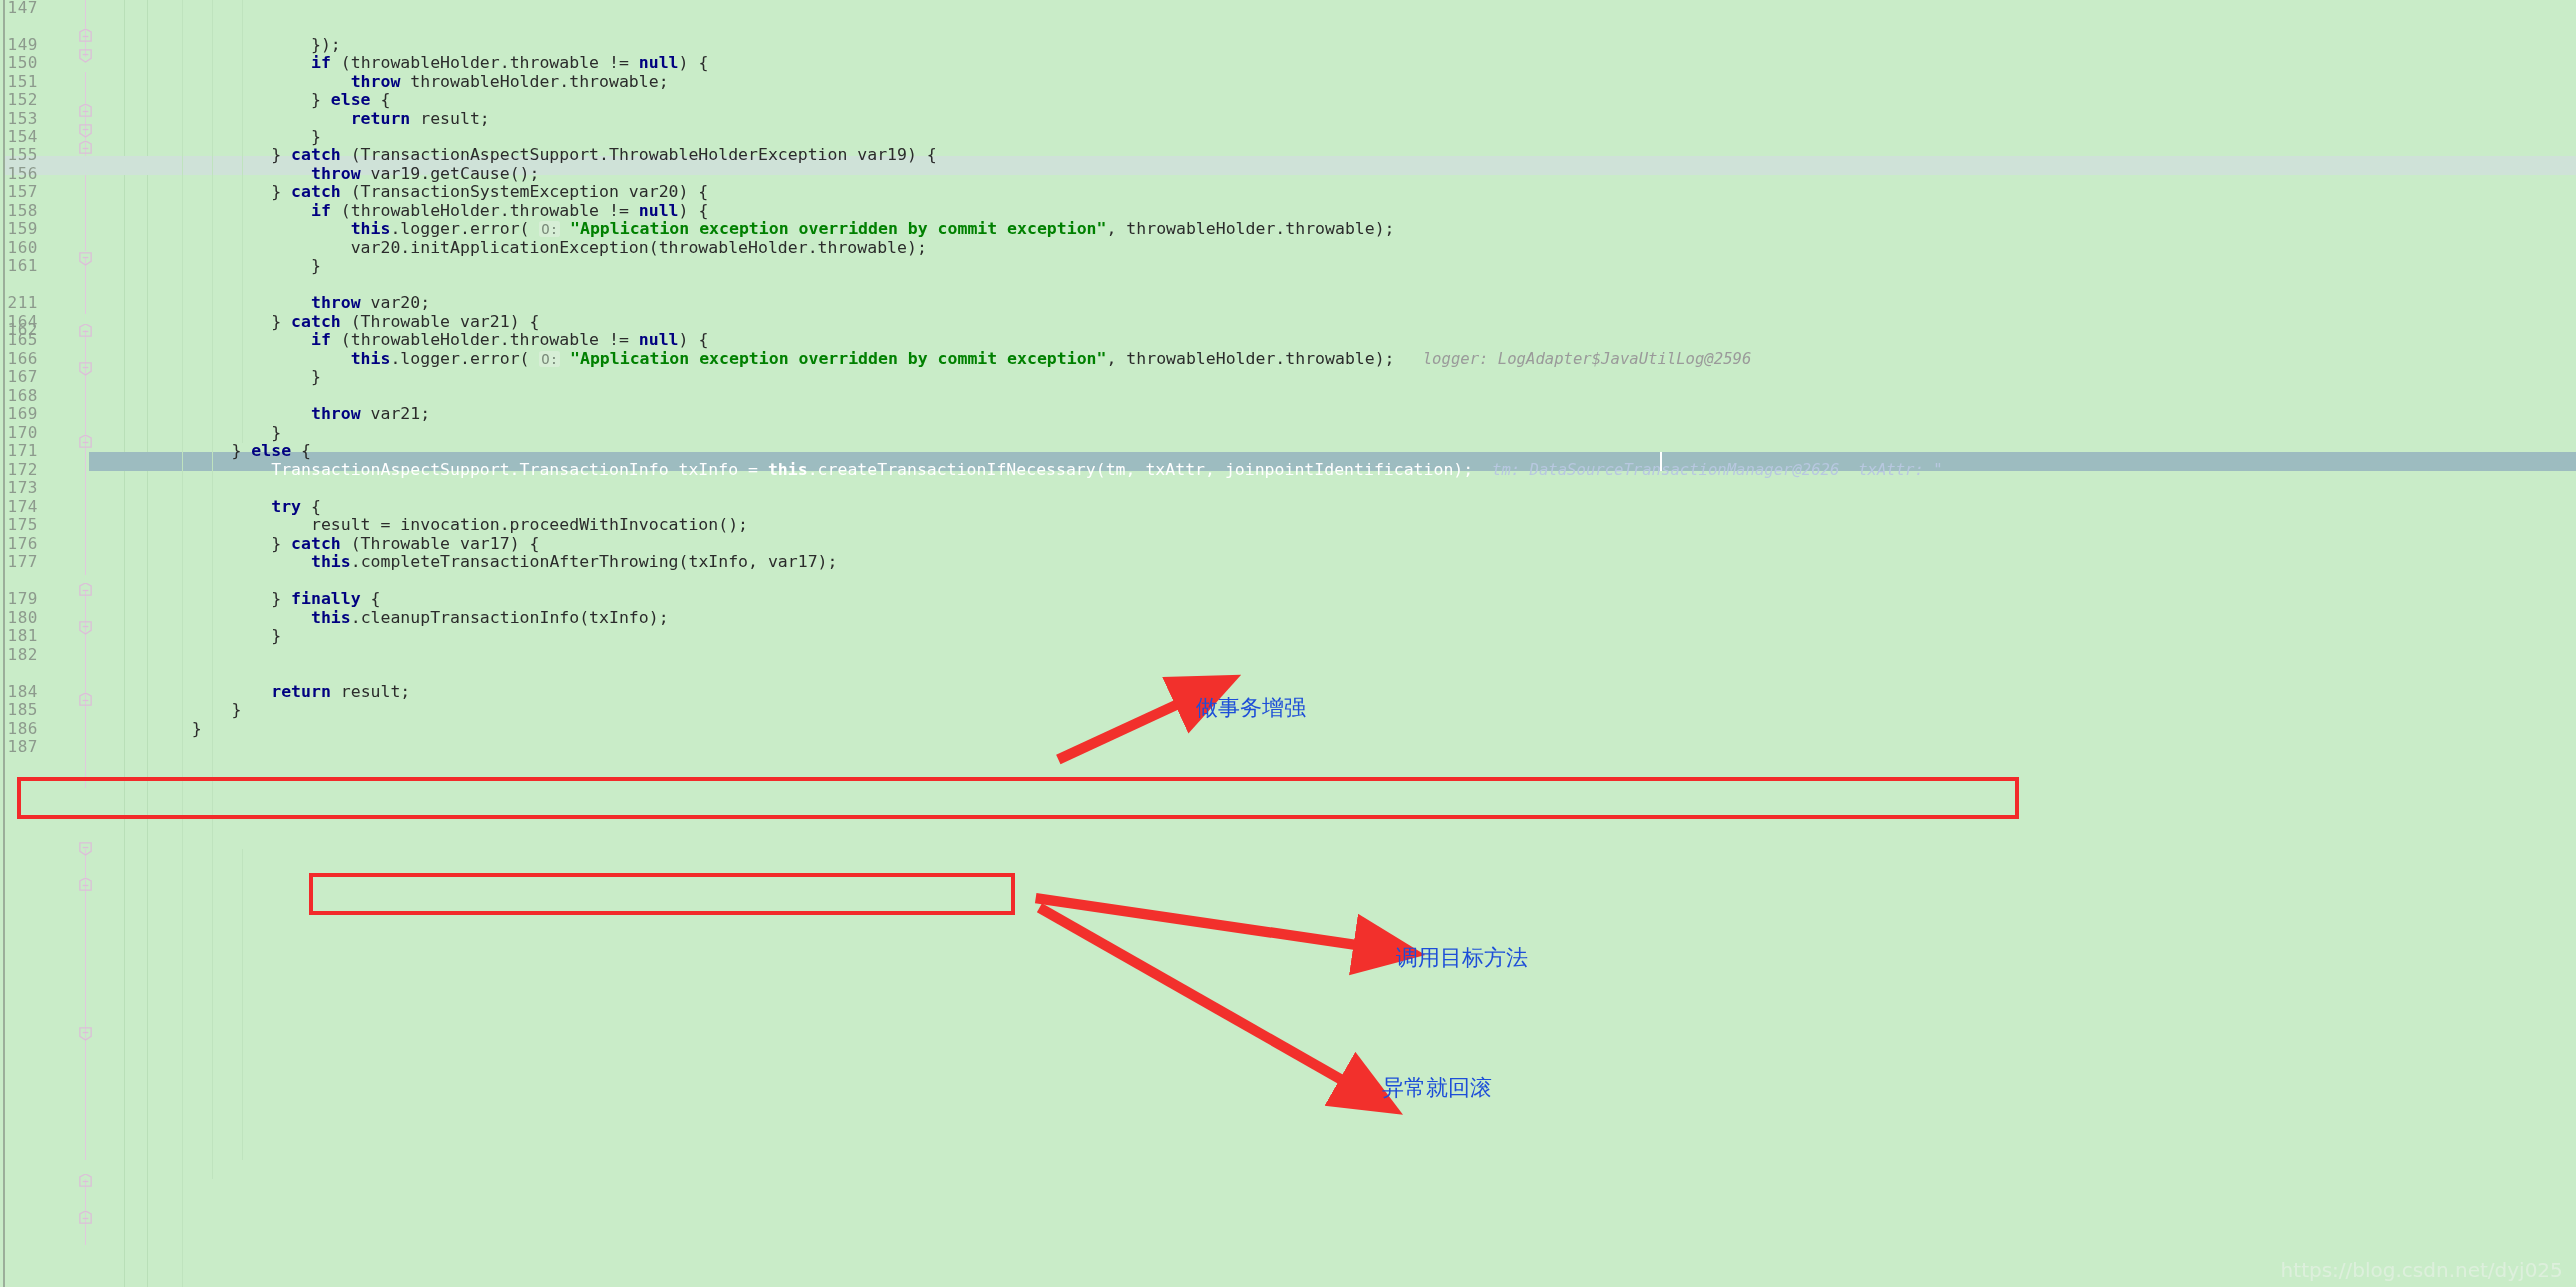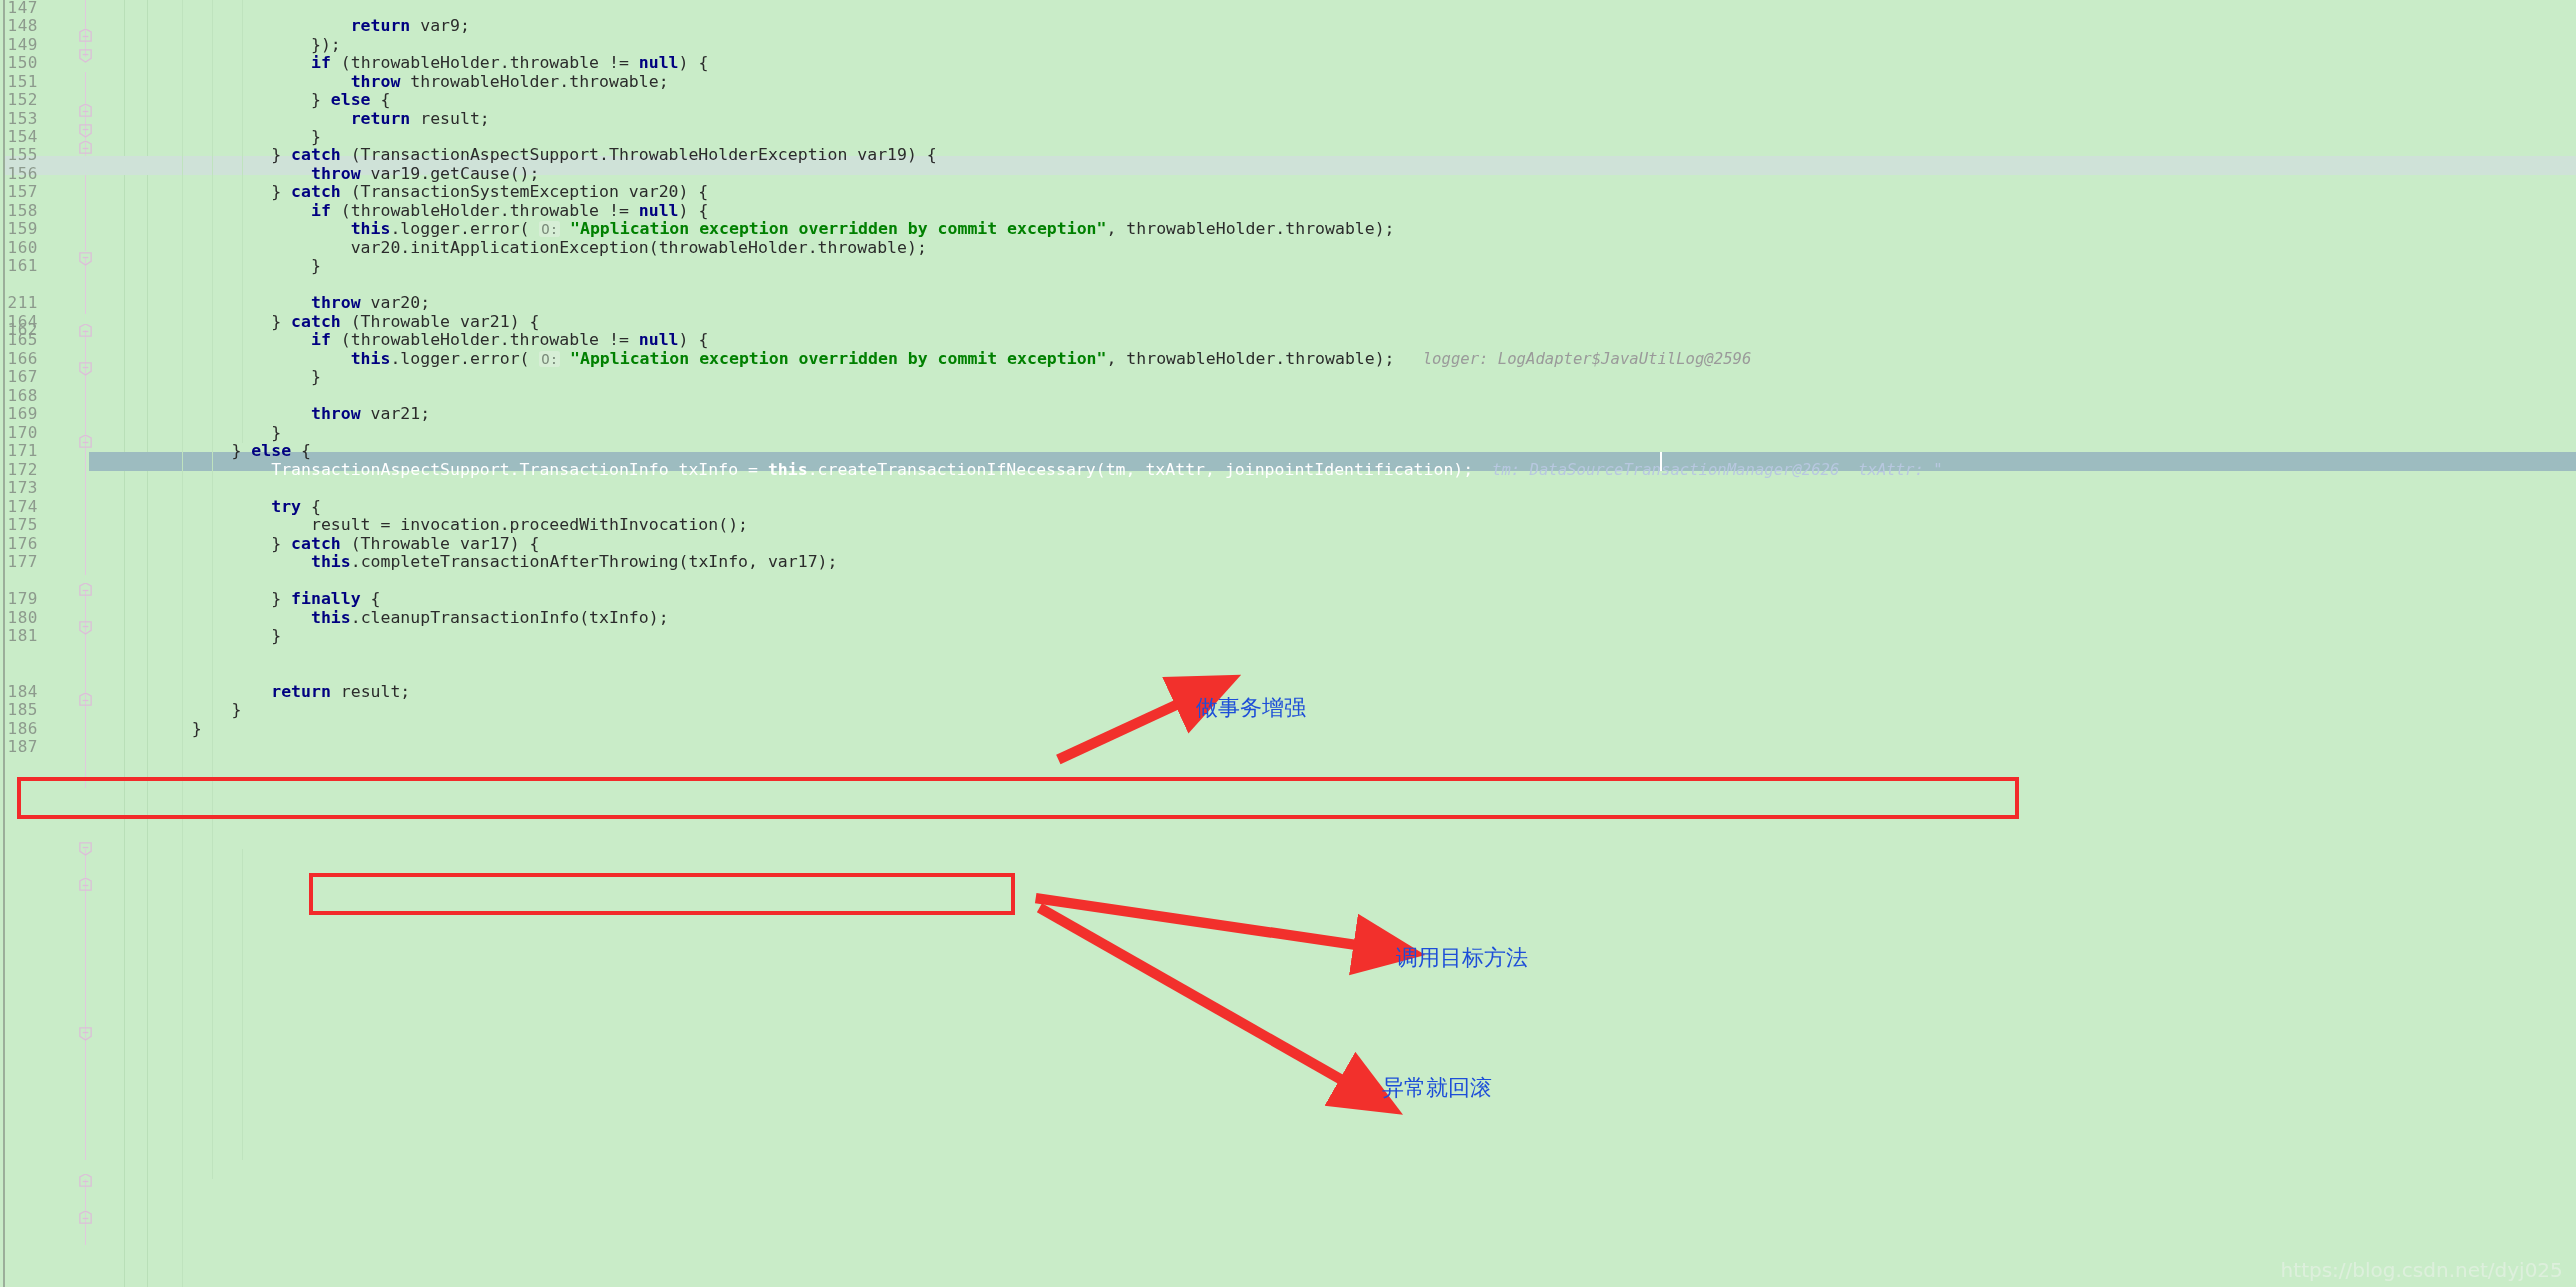--- a/index.html
+++ b/index.html
@@ -178,21 +178,20 @@
   <div class="selrow" style="left:89px; top:452px; width:2487px;"></div>
   <div class="caret" style="left:1660px; top:452px;"></div>
 
   <div class="indent-guide" style="left:182px; top:0px;   height:1288px;"></div>
   <div class="indent-guide" style="left:212px; top:0px;   height:1179px;"></div>
   <div class="indent-guide" style="left:242px; top:0px;   height:443px;"></div>
   <div class="indent-guide" style="left:242px; top:849px; height:311px;"></div>
 
   <div class="lines" id="lines">
       <div class="line" style="top: -1.4px;"><div class="lnum">147</div><div class="code"></div></div>
-      <div class="line" style="top: 17px;"><div class="lnum">148</div><div class="code"><span class="txt">                    </span><span class="kw">return</span><span class="txt"> var9;</span></div></div>
       <div class="line" style="top: 36px;"><div class="lnum">149</div><div class="code"><span class="txt">                });</span></div></div>
       <div class="line" style="top: 54px;"><div class="lnum">150</div><div class="code"><span class="txt">                </span><span class="kw">if</span><span class="txt"> (throwableHolder.throwable != </span><span class="kw">null</span><span class="txt">) {</span></div></div>
       <div class="line" style="top: 73px;"><div class="lnum">151</div><div class="code"><span class="txt">                    </span><span class="kw">throw</span><span class="txt"> throwableHolder.throwable;</span></div></div>
       <div class="line" style="top: 91px;"><div class="lnum">152</div><div class="code"><span class="txt">                } </span><span class="kw">else</span><span class="txt"> {</span></div></div>
       <div class="line" style="top: 110px;"><div class="lnum">153</div><div class="code"><span class="txt">                    </span><span class="kw">return</span><span class="txt"> result;</span></div></div>
       <div class="line" style="top: 128px;"><div class="lnum">154</div><div class="code"><span class="txt">                }</span></div></div>
       <div class="line" style="top: 146px;"><div class="lnum">155</div><div class="code"><span class="txt">            } </span><span class="kw">catch</span><span class="txt"> (TransactionAspectSupport.ThrowableHolderException var19) {</span></div></div>
       <div class="line" style="top: 165px;"><div class="lnum">156</div><div class="code"><span class="txt">                </span><span class="kw">throw</span><span class="txt"> var19.getCause();</span></div></div>
       <div class="line" style="top: 183px;"><div class="lnum">157</div><div class="code"><span class="txt">            } </span><span class="kw">catch</span><span class="txt"> (TransactionSystemException var20) {</span></div></div>
       <div class="line" style="top: 202px;"><div class="lnum">158</div><div class="code"><span class="txt">                </span><span class="kw">if</span><span class="txt"> (throwableHolder.throwable != </span><span class="kw">null</span><span class="txt">) {</span></div></div>
@@ -211,20 +210,21 @@
       <div class="line" style="top: 442px;"><div class="lnum">171</div><div class="code"><span class="txt">        } </span><span class="kw">else</span><span class="txt"> {</span></div></div>
       <div class="line" style="top: 461px; color: rgb(255, 255, 255);"><div class="lnum">172</div><div class="code"><span class="txt sel-txt" style="color: rgb(255, 255, 255);">            TransactionAspectSupport.TransactionInfo txInfo = </span><span class="kw sel-kw" style="color: rgb(255, 255, 255);">this</span><span class="txt sel-txt" style="color: rgb(255, 255, 255);">.createTransactionIfNecessary(tm, txAttr, joinpointIdentification);</span><span class="debug-inlay-sel">  tm: DataSourceTransactionManager@2626  txAttr: "</span></div></div>
       <div class="line" style="top: 479px;"><div class="lnum">173</div><div class="code"></div></div>
       <div class="line" style="top: 498px;"><div class="lnum">174</div><div class="code"><span class="txt">            </span><span class="kw">try</span><span class="txt"> {</span></div></div>
       <div class="line" style="top: 516px;"><div class="lnum">175</div><div class="code"><span class="txt">                result = invocation.proceedWithInvocation();</span></div></div>
       <div class="line" style="top: 535px;"><div class="lnum">176</div><div class="code"><span class="txt">            } </span><span class="kw">catch</span><span class="txt"> (Throwable var17) {</span></div></div>
       <div class="line" style="top: 553px;"><div class="lnum">177</div><div class="code"><span class="txt">                </span><span class="kw">this</span><span class="txt">.completeTransactionAfterThrowing(txInfo, var17);</span></div></div>
       <div class="line" style="top: 590px;"><div class="lnum">179</div><div class="code"><span class="txt">            } </span><span class="kw">finally</span><span class="txt"> {</span></div></div>
       <div class="line" style="top: 609px;"><div class="lnum">180</div><div class="code"><span class="txt">                </span><span class="kw">this</span><span class="txt">.cleanupTransactionInfo(txInfo);</span></div></div>
       <div class="line" style="top: 627px;"><div class="lnum">181</div><div class="code"><span class="txt">            }</span></div></div>
+      <div class="line" style="top: 646px;"><div class="lnum">182</div><div class="code"></div></div>
       <div class="line" style="top: 683px;"><div class="lnum">184</div><div class="code"><span class="txt">            </span><span class="kw">return</span><span class="txt"> result;</span></div></div>
       <div class="line" style="top: 701px;"><div class="lnum">185</div><div class="code"><span class="txt">        }</span></div></div>
       <div class="line" style="top: 720px;"><div class="lnum">186</div><div class="code"><span class="txt">    }</span></div></div>
       <div class="line" style="top: 738px;"><div class="lnum">187</div><div class="code"></div></div>
     </div>
 
   <div class="fold" style="top:29px;">
     <svg viewBox="0 0 16 16" width="15" height="15">
         <path class="gl" d="M2 3 L8 0 L14 3 L14 13 L2 13 Z"></path>
         <path class="gl" d="M5 8 H11"></path>

